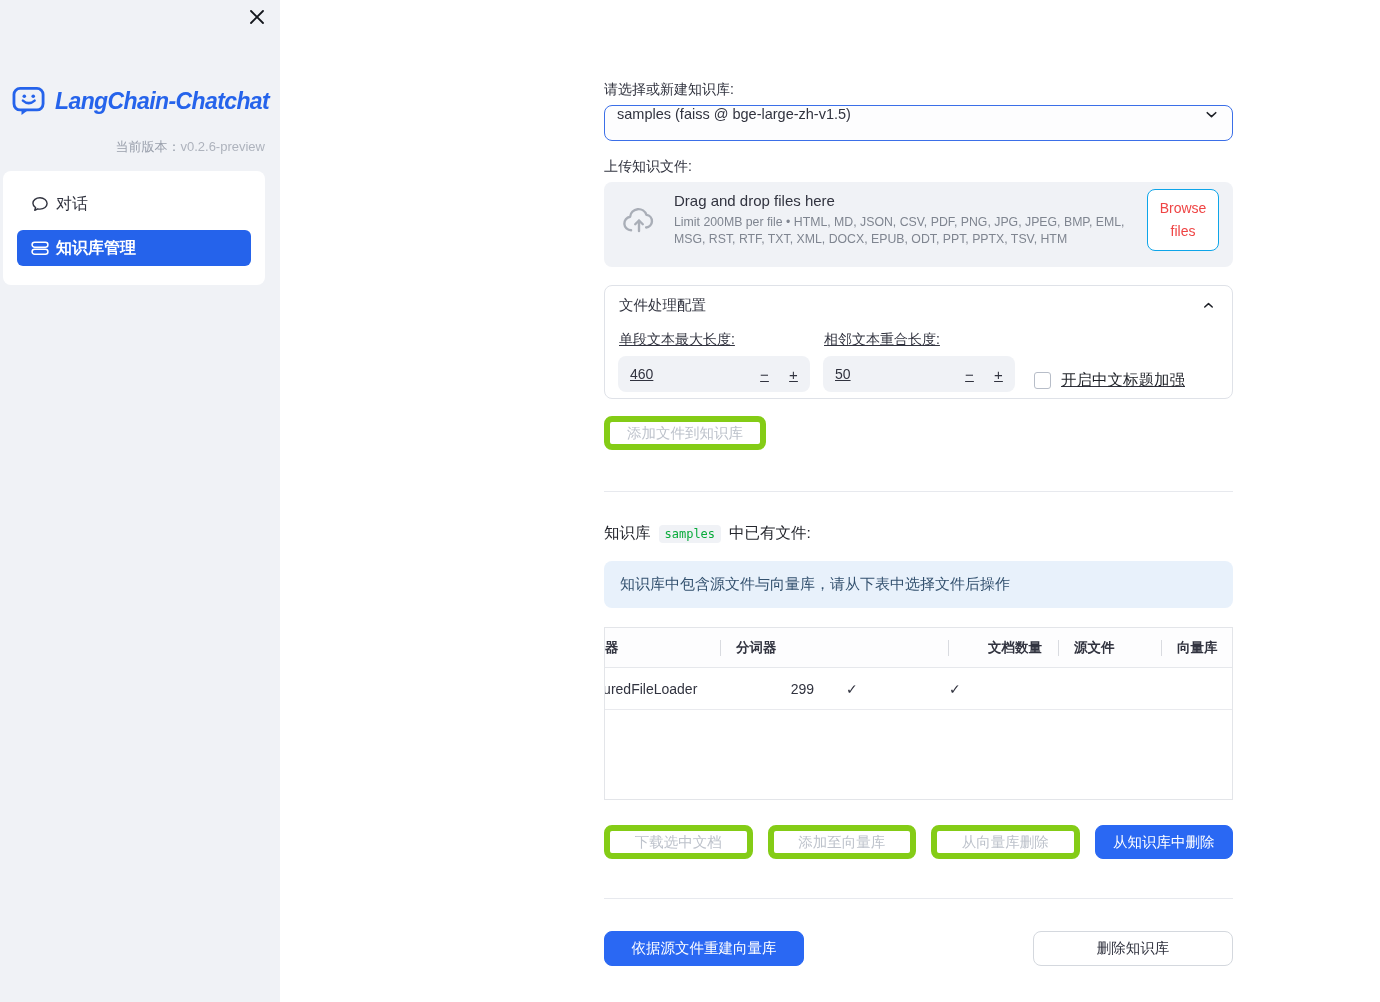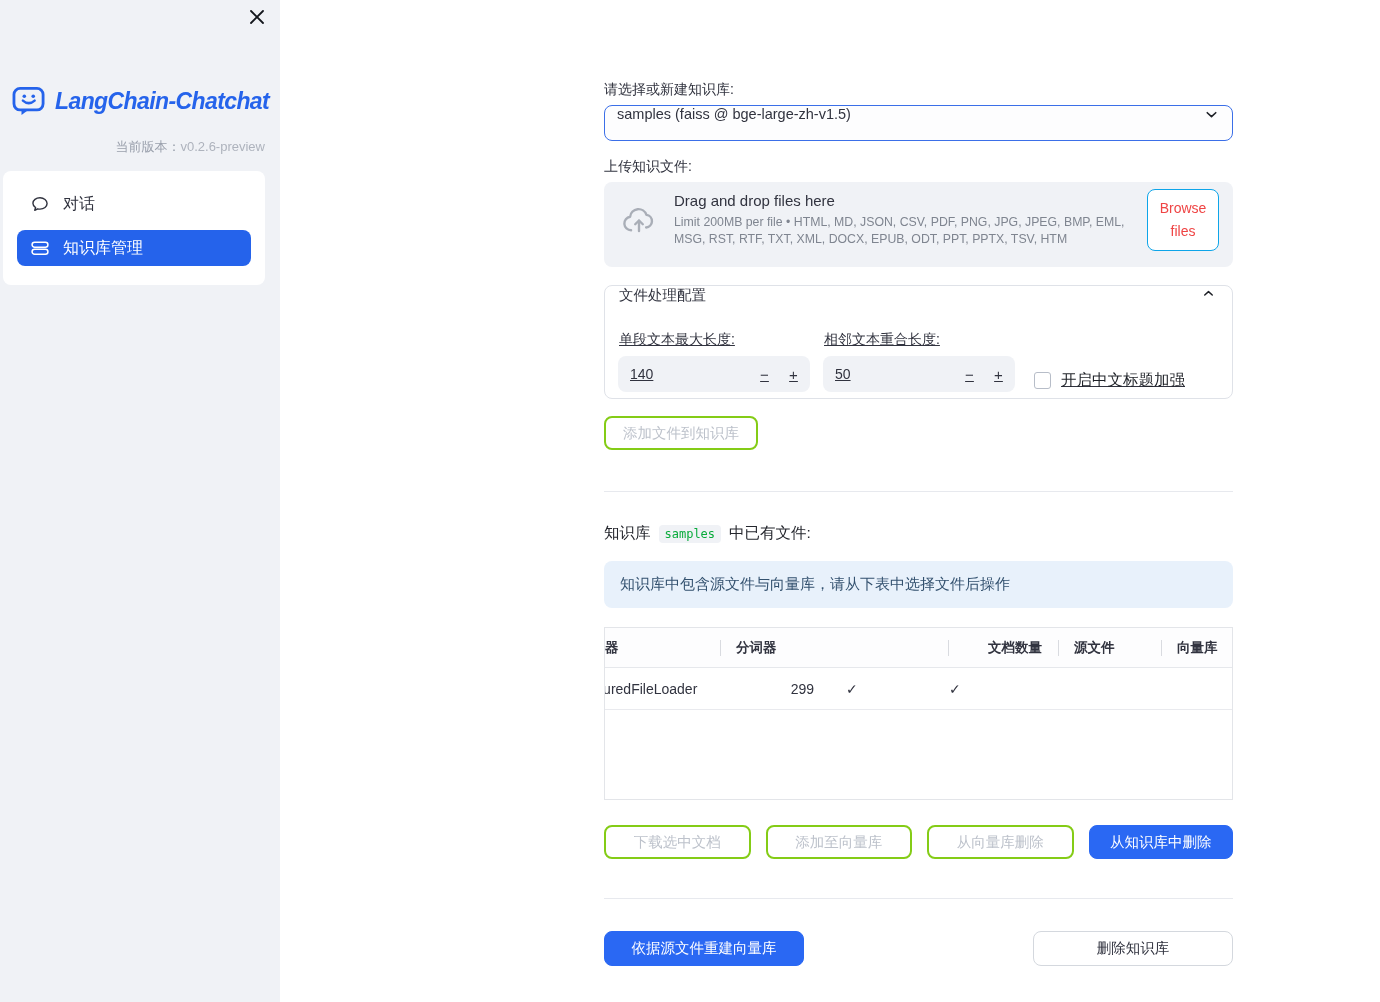--- a/index.html
+++ b/index.html
@@ -8,57 +8,57 @@
 
   
   .sidebar { position:absolute; left:0; top:0; width:280px; height:1002px; background:#f0f2f6; }
   .close-btn { position:absolute; top:8px; right:14px; width:18px; height:18px; cursor:pointer; }
   .logo-row { position:absolute; top:86px; left:12px; display:flex; align-items:center; gap:9px; }
   .logo-text { color:#2563eb; font-size:23px; font-weight:bold; font-style:italic; letter-spacing:-0.6px; white-space:nowrap; }
   .version-row { position:absolute; top:138px; right:15px; font-size:13px; }
   .version-label { color:#9aa0ac; }
   .version-value { color:#aeb3bd; }
   .menu-card { position:absolute; top:171px; left:3px; width:262px; height:114px; background:#fff; border-radius:8px; padding:15px 14px; }
-  .menu-item { display:flex; align-items:center; gap:13px; height:36px; padding:0 13px; border-radius:8px; font-size:16px; color:#31333f; cursor:pointer; }
+  .menu-item { display:flex; align-items:center; gap:6px; height:36px; padding:0 13px; border-radius:8px; font-size:16px; color:#31333f; cursor:pointer; }
   .menu-item + .menu-item { margin-top:8px; }
-  .menu-item.selected { background:#2563eb; color:#fff; font-weight:normal; }
+  .menu-item.selected { background:#2563eb; color:#fff; font-weight:bold;border-radius:6px; }
 
   
   .main { position:absolute; left:280px; top:0; width:1100px; height:796px; background:#fff; }
   .content { position:absolute; left:324px; top:0; width:629px; height:1002px; }
   .field-label { position:absolute; left:0; font-size:14px; color:#31333f; }
 
   .selectbox { position:absolute; left:0; top:105px; width:629px; height:36px; background:#fdfdfe;
     border:1px solid #3b6fe8; border-radius:8px; display:flex; align-items:flex-start; justify-content:space-between;
     padding:0 12px; font-size:14.5px; cursor:pointer; }
 
   .uploader { position:absolute; left:0; top:182px; width:629px; height:85px; background:#f0f2f6; border-radius:8px;
     display:flex; align-items:center; padding:5px 14px 14px 16px; }
   .cloud-wrap { width:40px; margin-right:14px; flex-shrink:0; display:flex; align-items:center; }
   .drop-texts { flex:1; padding-right:10px; }
   .drop-title { font-size:15px; color:#31333f; margin-bottom:5px; }
   .drop-hint { font-size:12.3px; line-height:1.42; color:#7f8590; }
   .browse-btn { flex-shrink:0; width:72px; background:#fff; border:1px solid #0ea5e9; border-radius:8px;
     padding:7px 8px; text-align:center; font-size:14px; line-height:1.65; color:#ef4444; cursor:pointer; }
 
   .expander { position:absolute; left:0; top:285px; width:629px; height:114px; border:1px solid #dfe2e8; border-radius:8px; background:#fff; }
-  .expander-header { height:38px; display:flex; align-items:flex-start; justify-content:space-between; padding:0 16px 0 14px;
+  .expander-header { height:38px; display:flex; align-items:center; justify-content:space-between; padding:0 16px 0 14px;
     font-size:14.5px; cursor:pointer; }
   .config-grid { display:flex; gap:13px; padding:0 13px;text-decoration:underline; }
   .config-col { width:192px; }
   .config-label { font-size:14px; margin:7px 0 7px 1px; }
   .num-input { height:36px; background:#f0f2f6; border-radius:8px; display:flex; align-items:center; padding:0 2px 0 12px; font-size:14px; }
   .num-value { flex:1; }
   .step-btn { width:29px; text-align:center; font-size:15px; color:#31333f; cursor:pointer; }
   .checkbox-col { display:flex; align-items:center; gap:10px; padding-left:6px; margin-top:38px; height:36px; }
   .checkbox-box { width:17px; height:17px; border:1.6px solid #b7bdc8; border-radius:3px; background:#fff; cursor:pointer; flex-shrink:0; }
   .checkbox-label { font-size:15.5px; color:#1d2026; cursor:pointer; }
 
   .btn { display:inline-flex; align-items:center; justify-content:center; border-radius:8px; font-size:14.5px; cursor:pointer; background:#fff; }
-  .btn.disabled { border:2px solid #84cc16; color:#bdc2cb; cursor:default; }
+  .btn.disabled { border:6px solid #84cc16; color:#bdc2cb; cursor:default; }
   .btn.primary { background:#2a68f3; border:1px solid #2a68f3; color:#fff; }
   .btn.secondary { border:1px solid #d4d8de; color:#31333f; }
   .add-btn { position:absolute; left:0; top:416px; height:34px; padding:0 17px; }
 
   .divider { position:absolute; left:0; width:629px; height:1px; background:#e7e9ee; }
 
   .kbline { position:absolute; left:0; top:523px; font-size:15.5px; color:#25272e; display:flex; align-items:center; }
   .code-chip { font-family:"DejaVu Sans Mono","Liberation Mono",monospace; font-size:12px; color:#09ab3b;
     background:#f0f2f6; border-radius:4px; padding:2px 6px; margin:0 8px; }
 
@@ -164,21 +164,21 @@
         <span>
           <svg width="15" height="15" viewBox="0 0 24 24" fill="none">
               <path d="M6 14.5 L12 9 L18 14.5" stroke="#1d2026" stroke-width="2.3" stroke-linecap="round" stroke-linejoin="round"></path>
             </svg>
         </span>
       </div>
       <div class="config-grid">
         <div class="config-col">
           <div class="config-label">单段文本最大长度:</div>
           <div class="num-input">
-            <span class="num-value">140</span>
+            <span class="num-value">460</span>
             <span class="step-btn">−</span>
             <span class="step-btn">+</span>
           </div>
         </div>
         <div class="config-col">
           <div class="config-label">相邻文本重合长度:</div>
           <div class="num-input">
             <span class="num-value">50</span>
             <span class="step-btn">−</span>
             <span class="step-btn">+</span>

